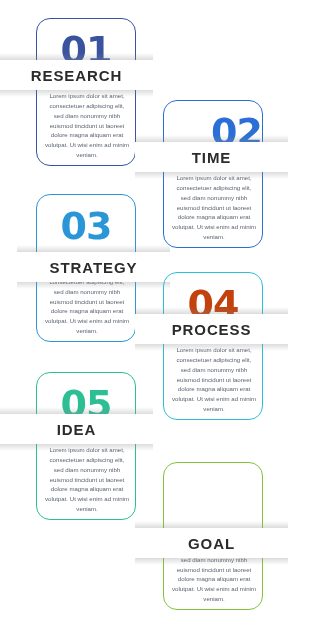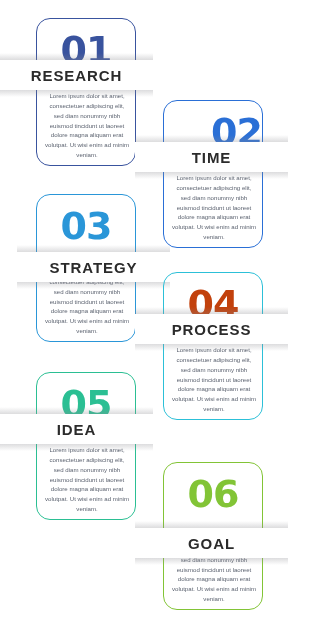--- a/index.html
+++ b/index.html
@@ -144,20 +144,19 @@
 
   <div class="step left" style="top: 372px; border-color: rgb(43, 191, 147);">
     <div class="step-number" style="color: rgb(43, 191, 147);">05</div>
     <div class="step-body">Lorem ipsum dolor sit amet, consectetuer adipiscing elit, sed diam nonummy nibh euismod tincidunt ut laoreet dolore magna aliquam erat volutpat. Ut wisi enim ad minim veniam.</div>
   </div>
   <div class="band left" style="top:414px;">
     <span class="band-label">IDEA</span>
   </div>
 
   <div class="step right" style="top: 462px; border-color: rgb(130, 196, 54);">
-    <div class="step-number" style="color: rgb(130, 196, 54);">06</div>
     <div class="step-body">Lorem ipsum dolor sit amet, consectetuer adipiscing elit, sed diam nonummy nibh euismod tincidunt ut laoreet dolore magna aliquam erat volutpat. Ut wisi enim ad minim veniam.</div>
   </div>
   <div class="band right" style="top:528px;">
     <span class="band-label">GOAL</span>
   </div>
 
 </div>
 
 </body></html>

